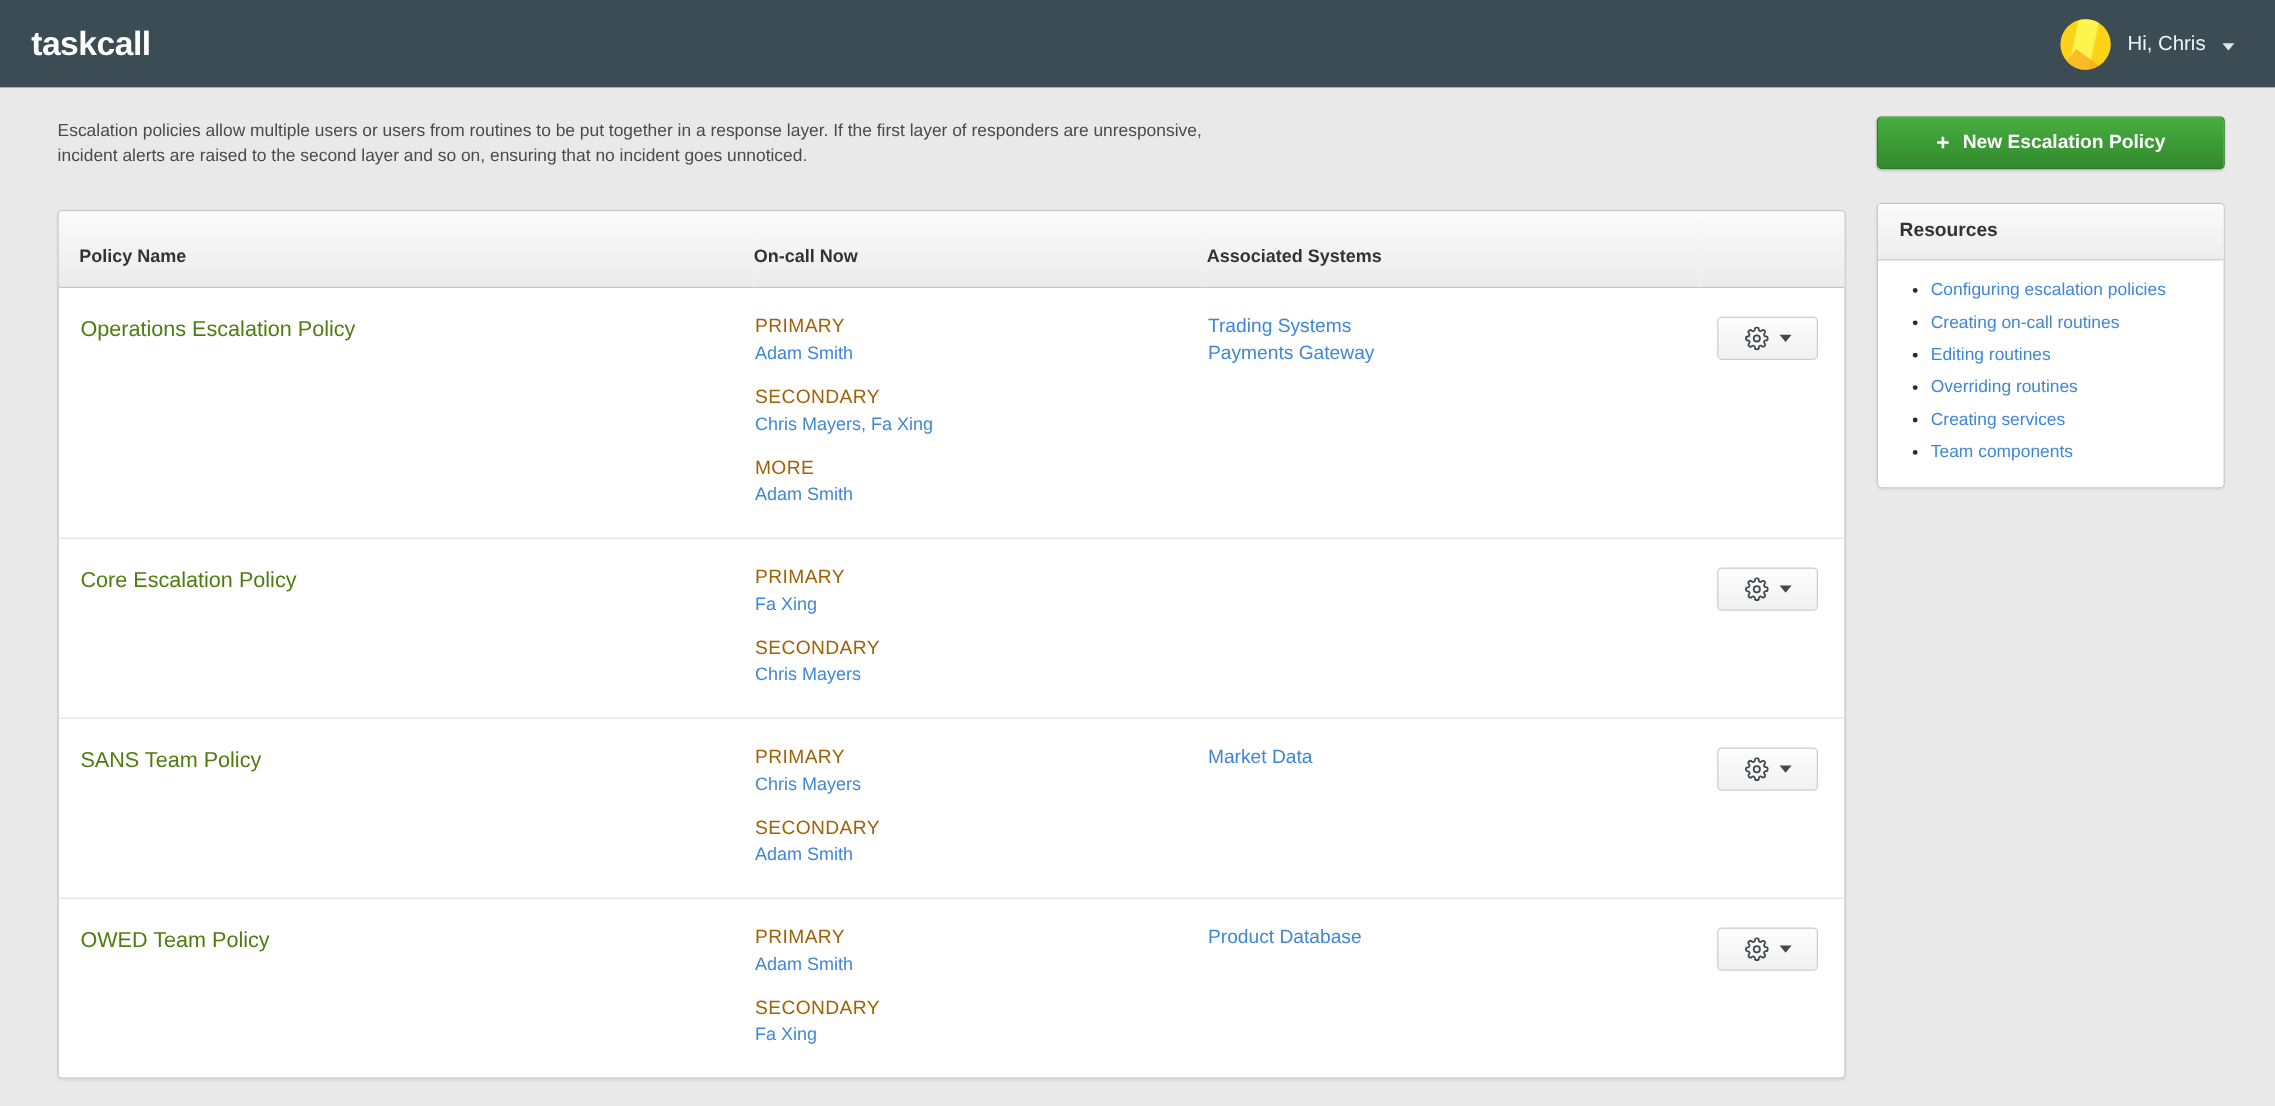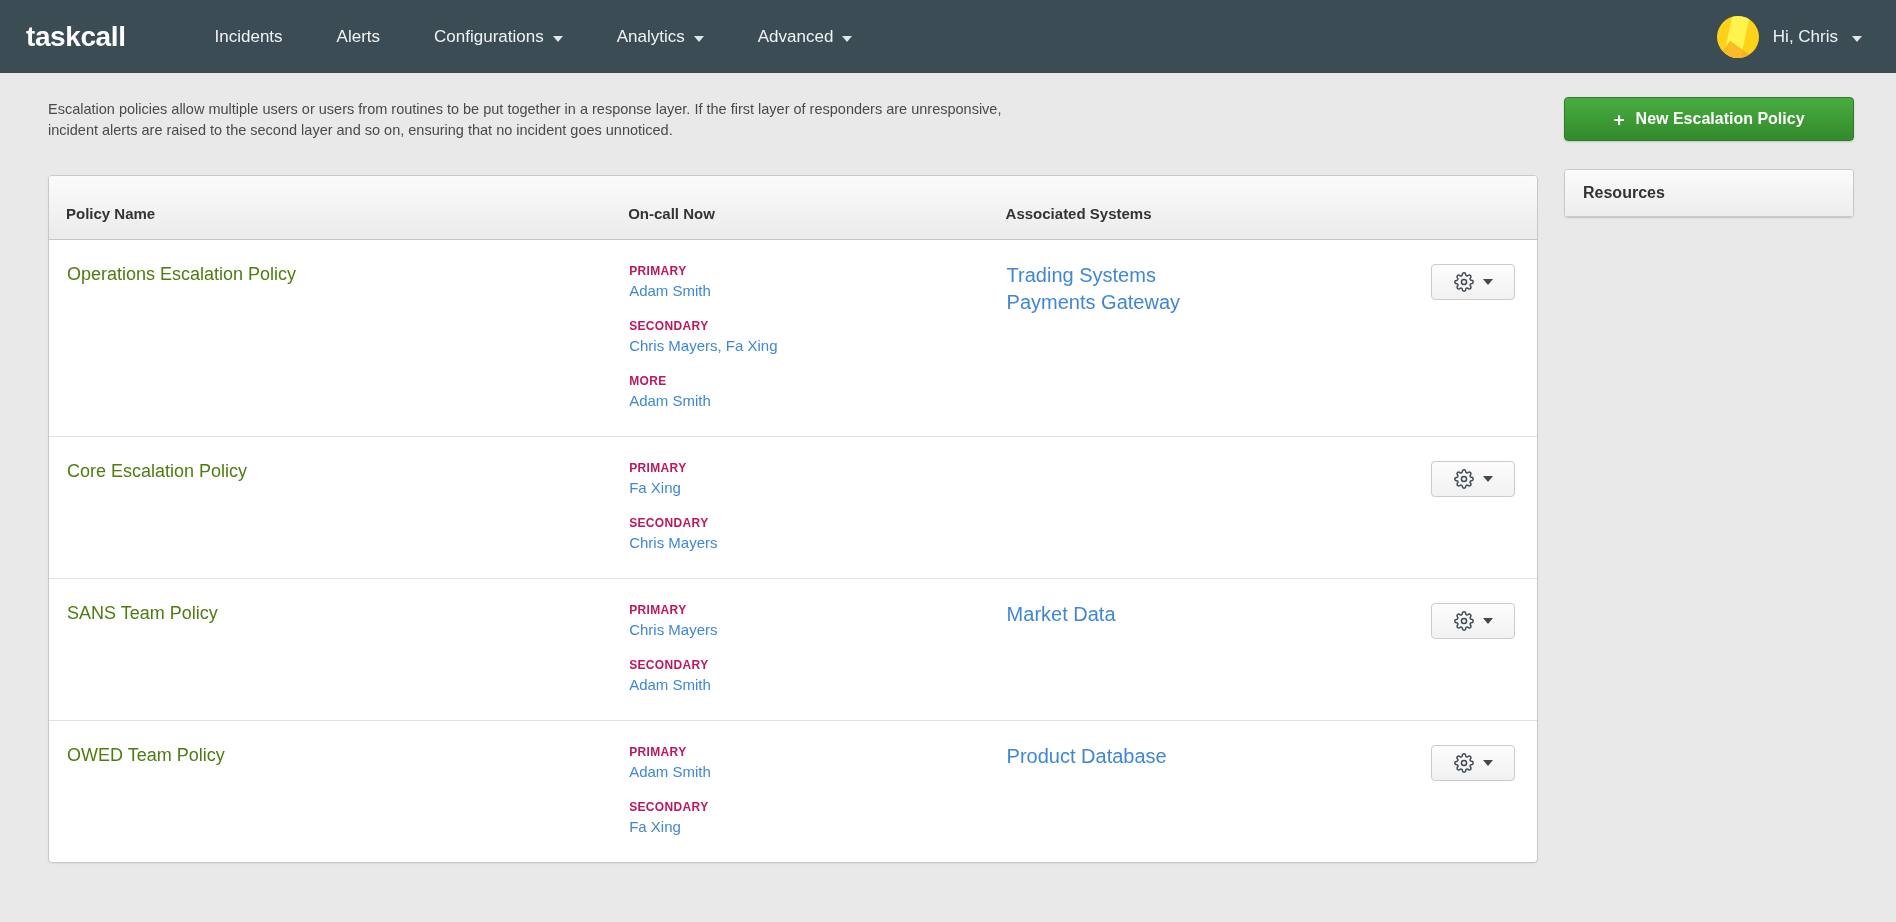--- a/index.html
+++ b/index.html
@@ -165,36 +165,36 @@
     font-size: 18px;
     text-decoration: none;
     padding-left: 17px;
     display: inline-block;
     cursor: pointer;
   }
 
   .oncall-group { margin-bottom: 19px; }
   .oncall-group:last-child { margin-bottom: 0; }
   .oncall-label {
-    font-size: 12px;
-    font-weight: bold;
-    color: #be185d;
+    font-size: 16px;
+    font-weight: normal;
+    color: #a16207;
     letter-spacing: .35px;
     margin-bottom: 4px;
   }
   .oncall-people {
     font-size: 15px;
     color: #3f87d6;
     text-decoration: none;
     cursor: pointer;
   }
 
   .svc-link {
     display: block;
-    font-size: 20px;
+    font-size: 16px;
     color: #3f87d6;
     text-decoration: none;
     margin-bottom: 4px;
     cursor: pointer;
   }
 
   .cell-actions { text-align: right; padding-right: 22px; }
   .gear-btn {
     display: inline-flex;
     align-items: center;
@@ -275,40 +275,20 @@
     font-size: 14.5px;
     cursor: pointer;
   }
 </style>
 </head>
 <body>
 
 <div class="navbar">
   <div class="brand">taskcall</div>
 
-  <nav class="nav-links">
-    <div class="nav-item">
-      <span>Incidents</span>
-    </div>
-    <div class="nav-item">
-      <span>Alerts</span>
-    </div>
-    <div class="nav-item">
-      <span>Configurations</span>
-      <span class="caret"></span>
-    </div>
-    <div class="nav-item">
-      <span>Analytics</span>
-      <span class="caret"></span>
-    </div>
-    <div class="nav-item">
-      <span>Advanced</span>
-      <span class="caret"></span>
-    </div>
-  </nav>
 
   <div class="nav-right">
     <div class="avatar"></div>
     <span class="greeting">Hi, Chris</span>
     <span class="caret"></span>
   </div>
 </div>
 
 <div class="page">
 
@@ -408,15 +388,25 @@
   </div>
 
   <div class="rail">
     <button class="new-policy-btn">
       <span class="plus-icon">+</span>
       <span>New Escalation Policy</span>
     </button>
 
     <div class="resources-card">
       <div class="resources-head">Resources</div>
+      <div class="resources-body">
+        <ul class="resources-list" id="resources-list">
+            <li><a class="res-link">Configuring escalation policies</a></li>
+            <li><a class="res-link">Creating on-call routines</a></li>
+            <li><a class="res-link">Editing routines</a></li>
+            <li><a class="res-link">Overriding routines</a></li>
+            <li><a class="res-link">Creating services</a></li>
+            <li><a class="res-link">Team components</a></li>
+          </ul>
+      </div>
     </div>
   </div>
 </div>
 
 </body></html>

